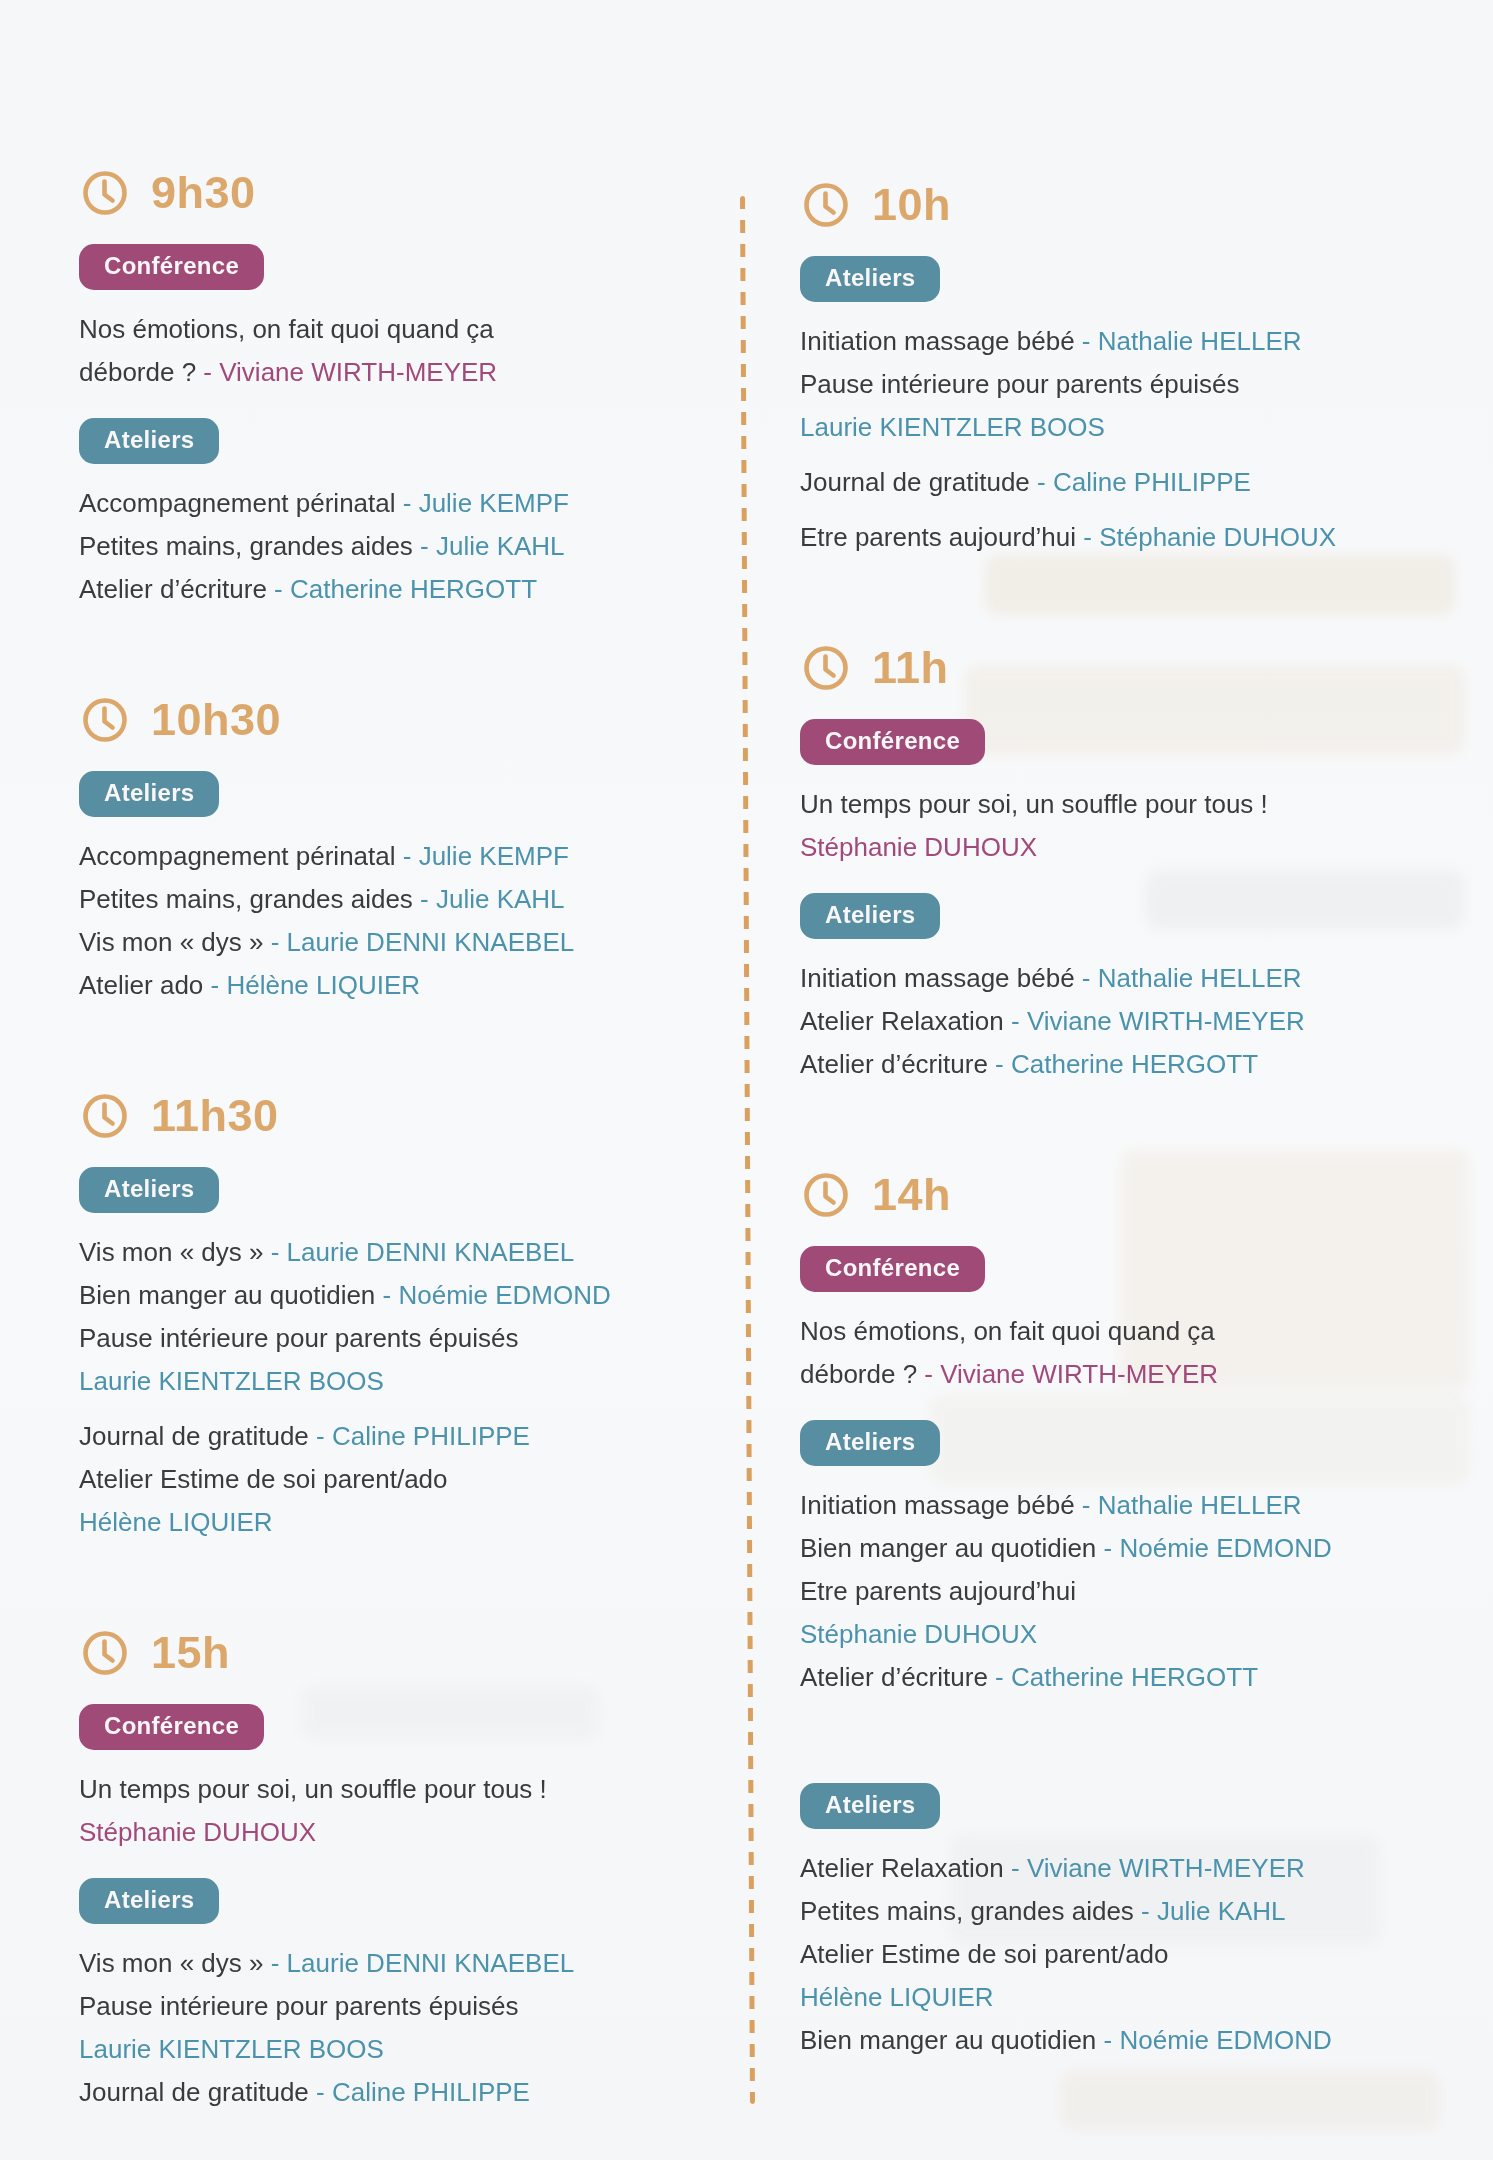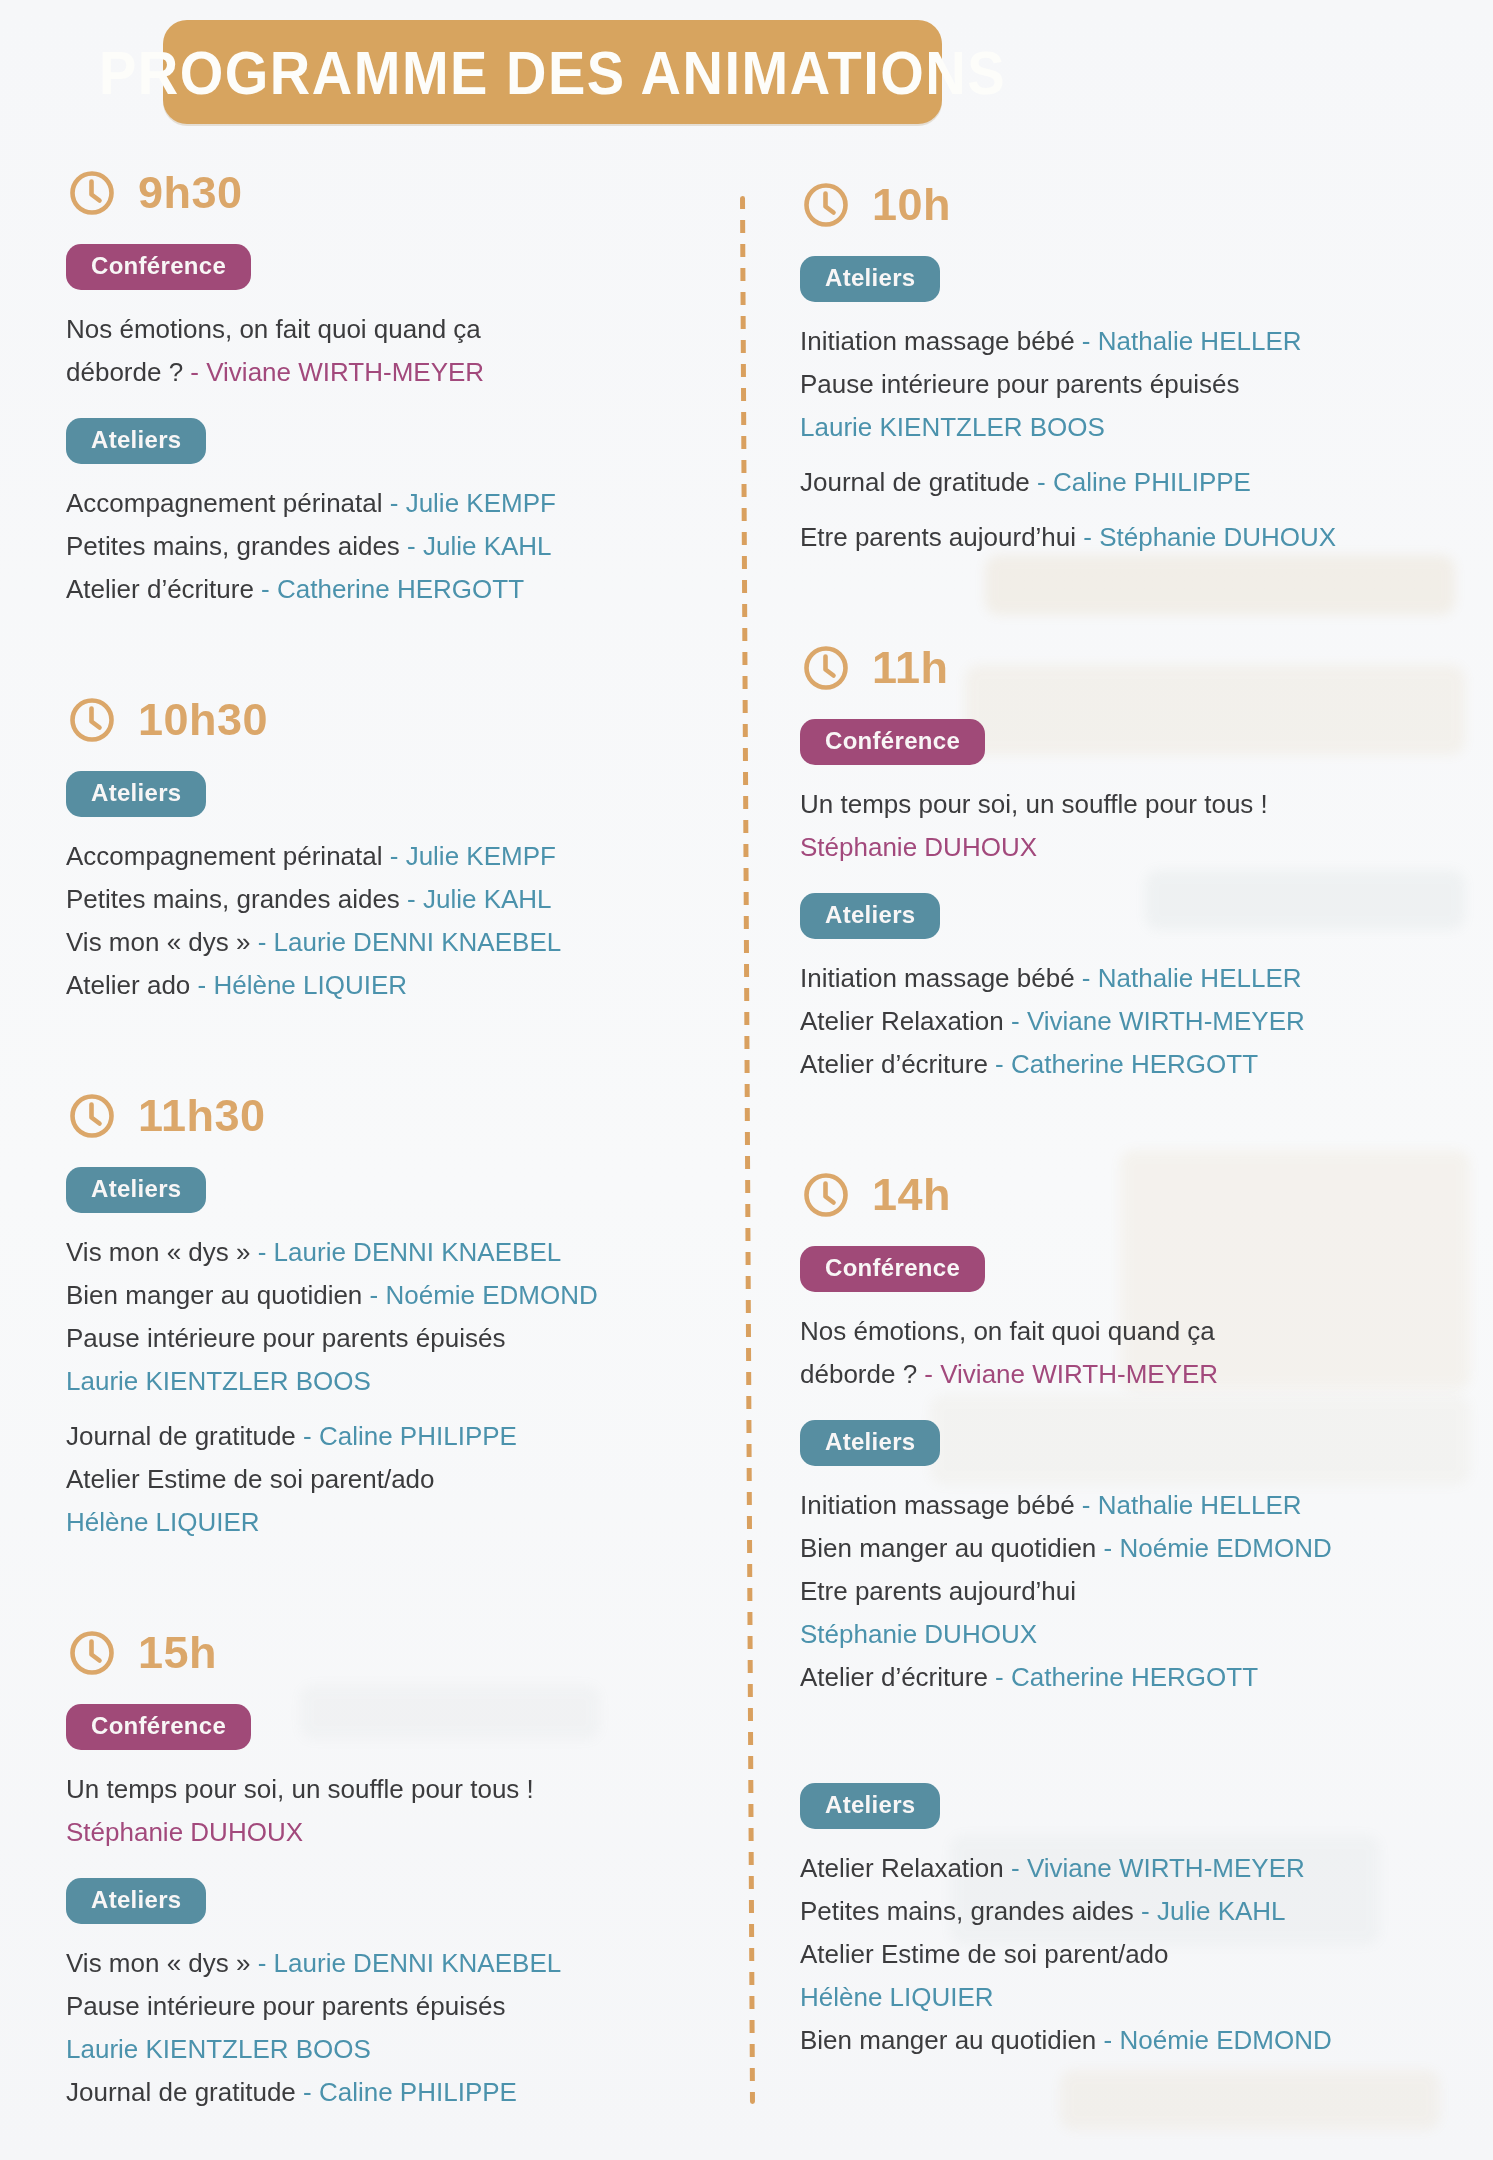--- a/index.html
+++ b/index.html
@@ -17,21 +17,21 @@
     border-radius:24px;
     display:flex;align-items:center;justify-content:center;
     box-shadow:0 2px 0 rgba(150,110,50,.18);
   }
   .banner-title{
     color:#fdfdfa;font-size:56px;font-weight:900;letter-spacing:1.5px;
     white-space:nowrap;transform:scaleY(1.08);
   }
   
   .col{position:absolute;top:168px;}
-  .col-left{left:66px;width:668px;}
+  .col-left{left:79px;width:668px;}
   .col-right{left:800px;top:180px;width:668px;}
   .section{margin-top:84px;}
   .col-left .section{}
   .col .section:first-child{margin-top:0;}
   .time-row{display:flex;align-items:center;gap:22px;margin:0 0 26px 2px;height:50px;}
   .clock{width:48px;height:48px;flex:0 0 48px;}
   .time-label{font-size:45px;font-weight:700;color:var(--time-color);letter-spacing:.5px;}
   .group{margin-top:0;}
   .group + .group{margin-top:24px;}
   .badge{
@@ -57,23 +57,20 @@
     transform:rotate(-0.3deg);
   }
   
   .ghost{position:absolute;border-radius:14px;filter:blur(6px);pointer-events:none;}
 </style>
 </head>
 <body>
 
 <div class="page" style="--banner-bg: #d7a45f; --time-color: #dba76a; --conference-bg: #a04a78; --ateliers-bg: #578ea1; --body-text: #3b3b3d; --teal-name: #4b92ac; --magenta-name: #a2497c; --divider-color: #d9a05f;">
 
-  <div class="banner">
-    <span class="banner-title">PROGRAMME DES ANIMATIONS</span>
-  </div>
 
   <div class="ghost" style="left:985px;top:555px;width:470px;height:60px;background:#c39a52;opacity:.10;"></div>
   <div class="ghost" style="left:965px;top:665px;width:500px;height:90px;background:#c39a52;opacity:.08;"></div>
   <div class="ghost" style="left:1145px;top:870px;width:320px;height:60px;background:#8aa0a0;opacity:.08;"></div>
   <div class="ghost" style="left:1120px;top:1150px;width:350px;height:240px;background:#c39a52;opacity:.07;"></div>
   <div class="ghost" style="left:930px;top:1395px;width:540px;height:90px;background:#b3a070;opacity:.06;"></div>
   <div class="ghost" style="left:300px;top:1685px;width:300px;height:55px;background:#9aa4a4;opacity:.06;"></div>
   <div class="ghost" style="left:950px;top:1835px;width:430px;height:110px;background:#8aa0a0;opacity:.06;"></div>
   <div class="ghost" style="left:1060px;top:2070px;width:380px;height:60px;background:#c39a52;opacity:.07;"></div>
 

